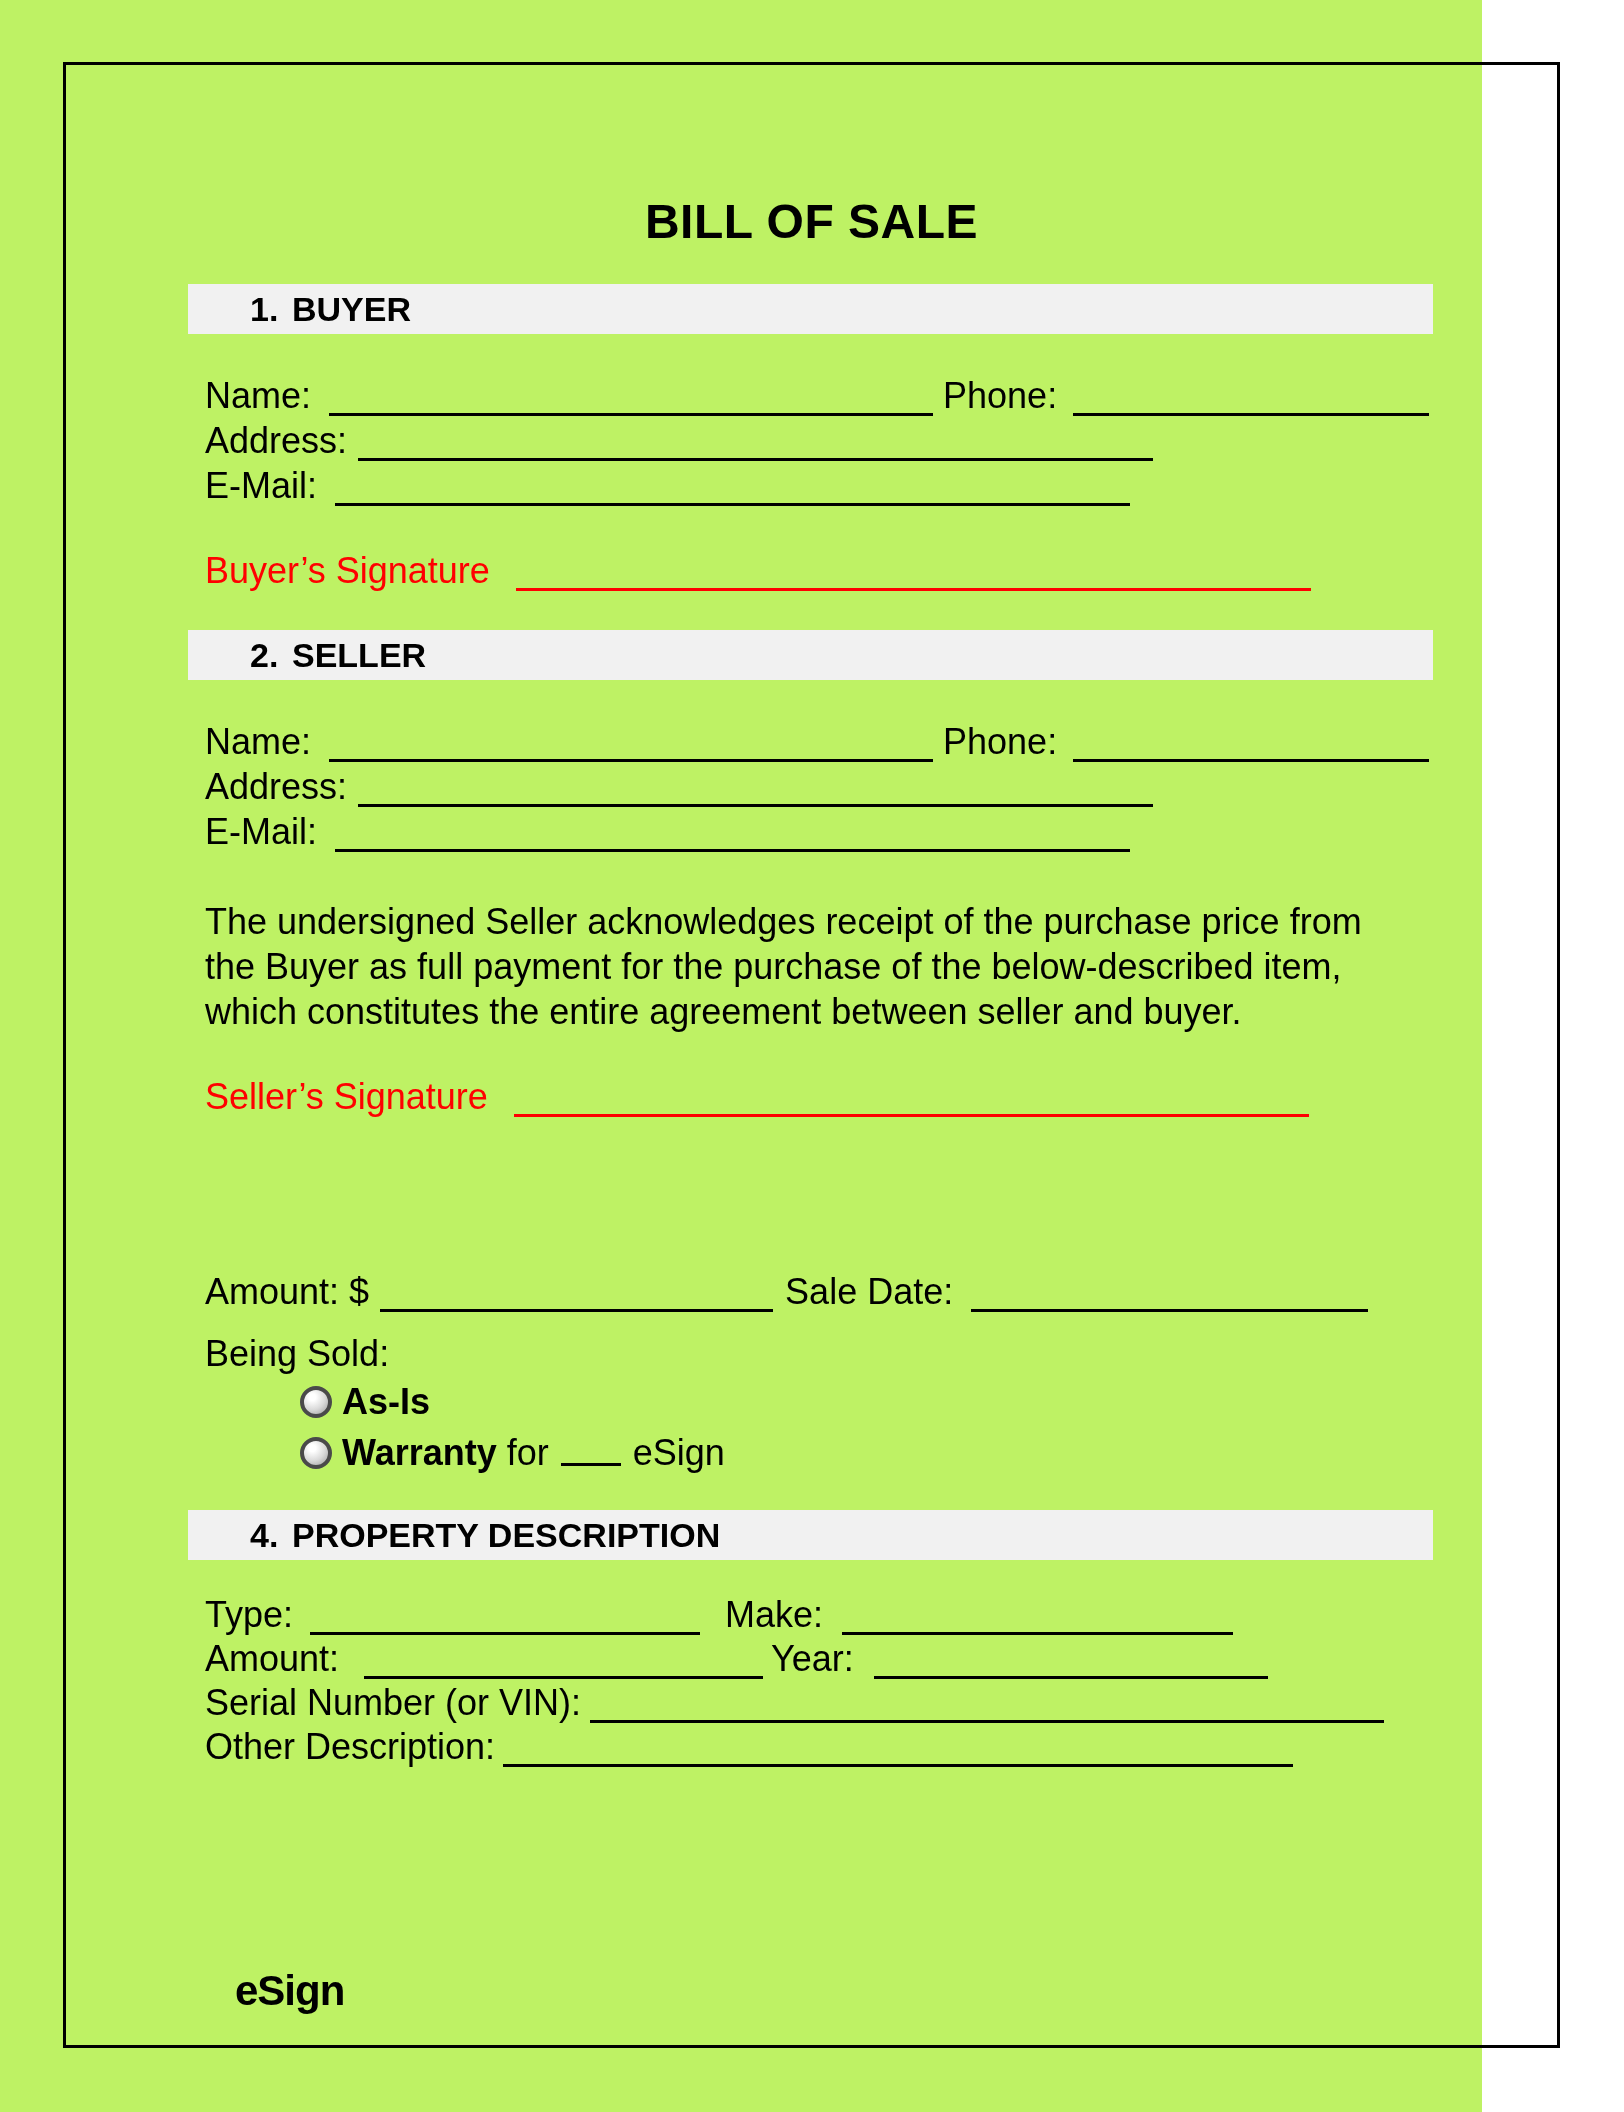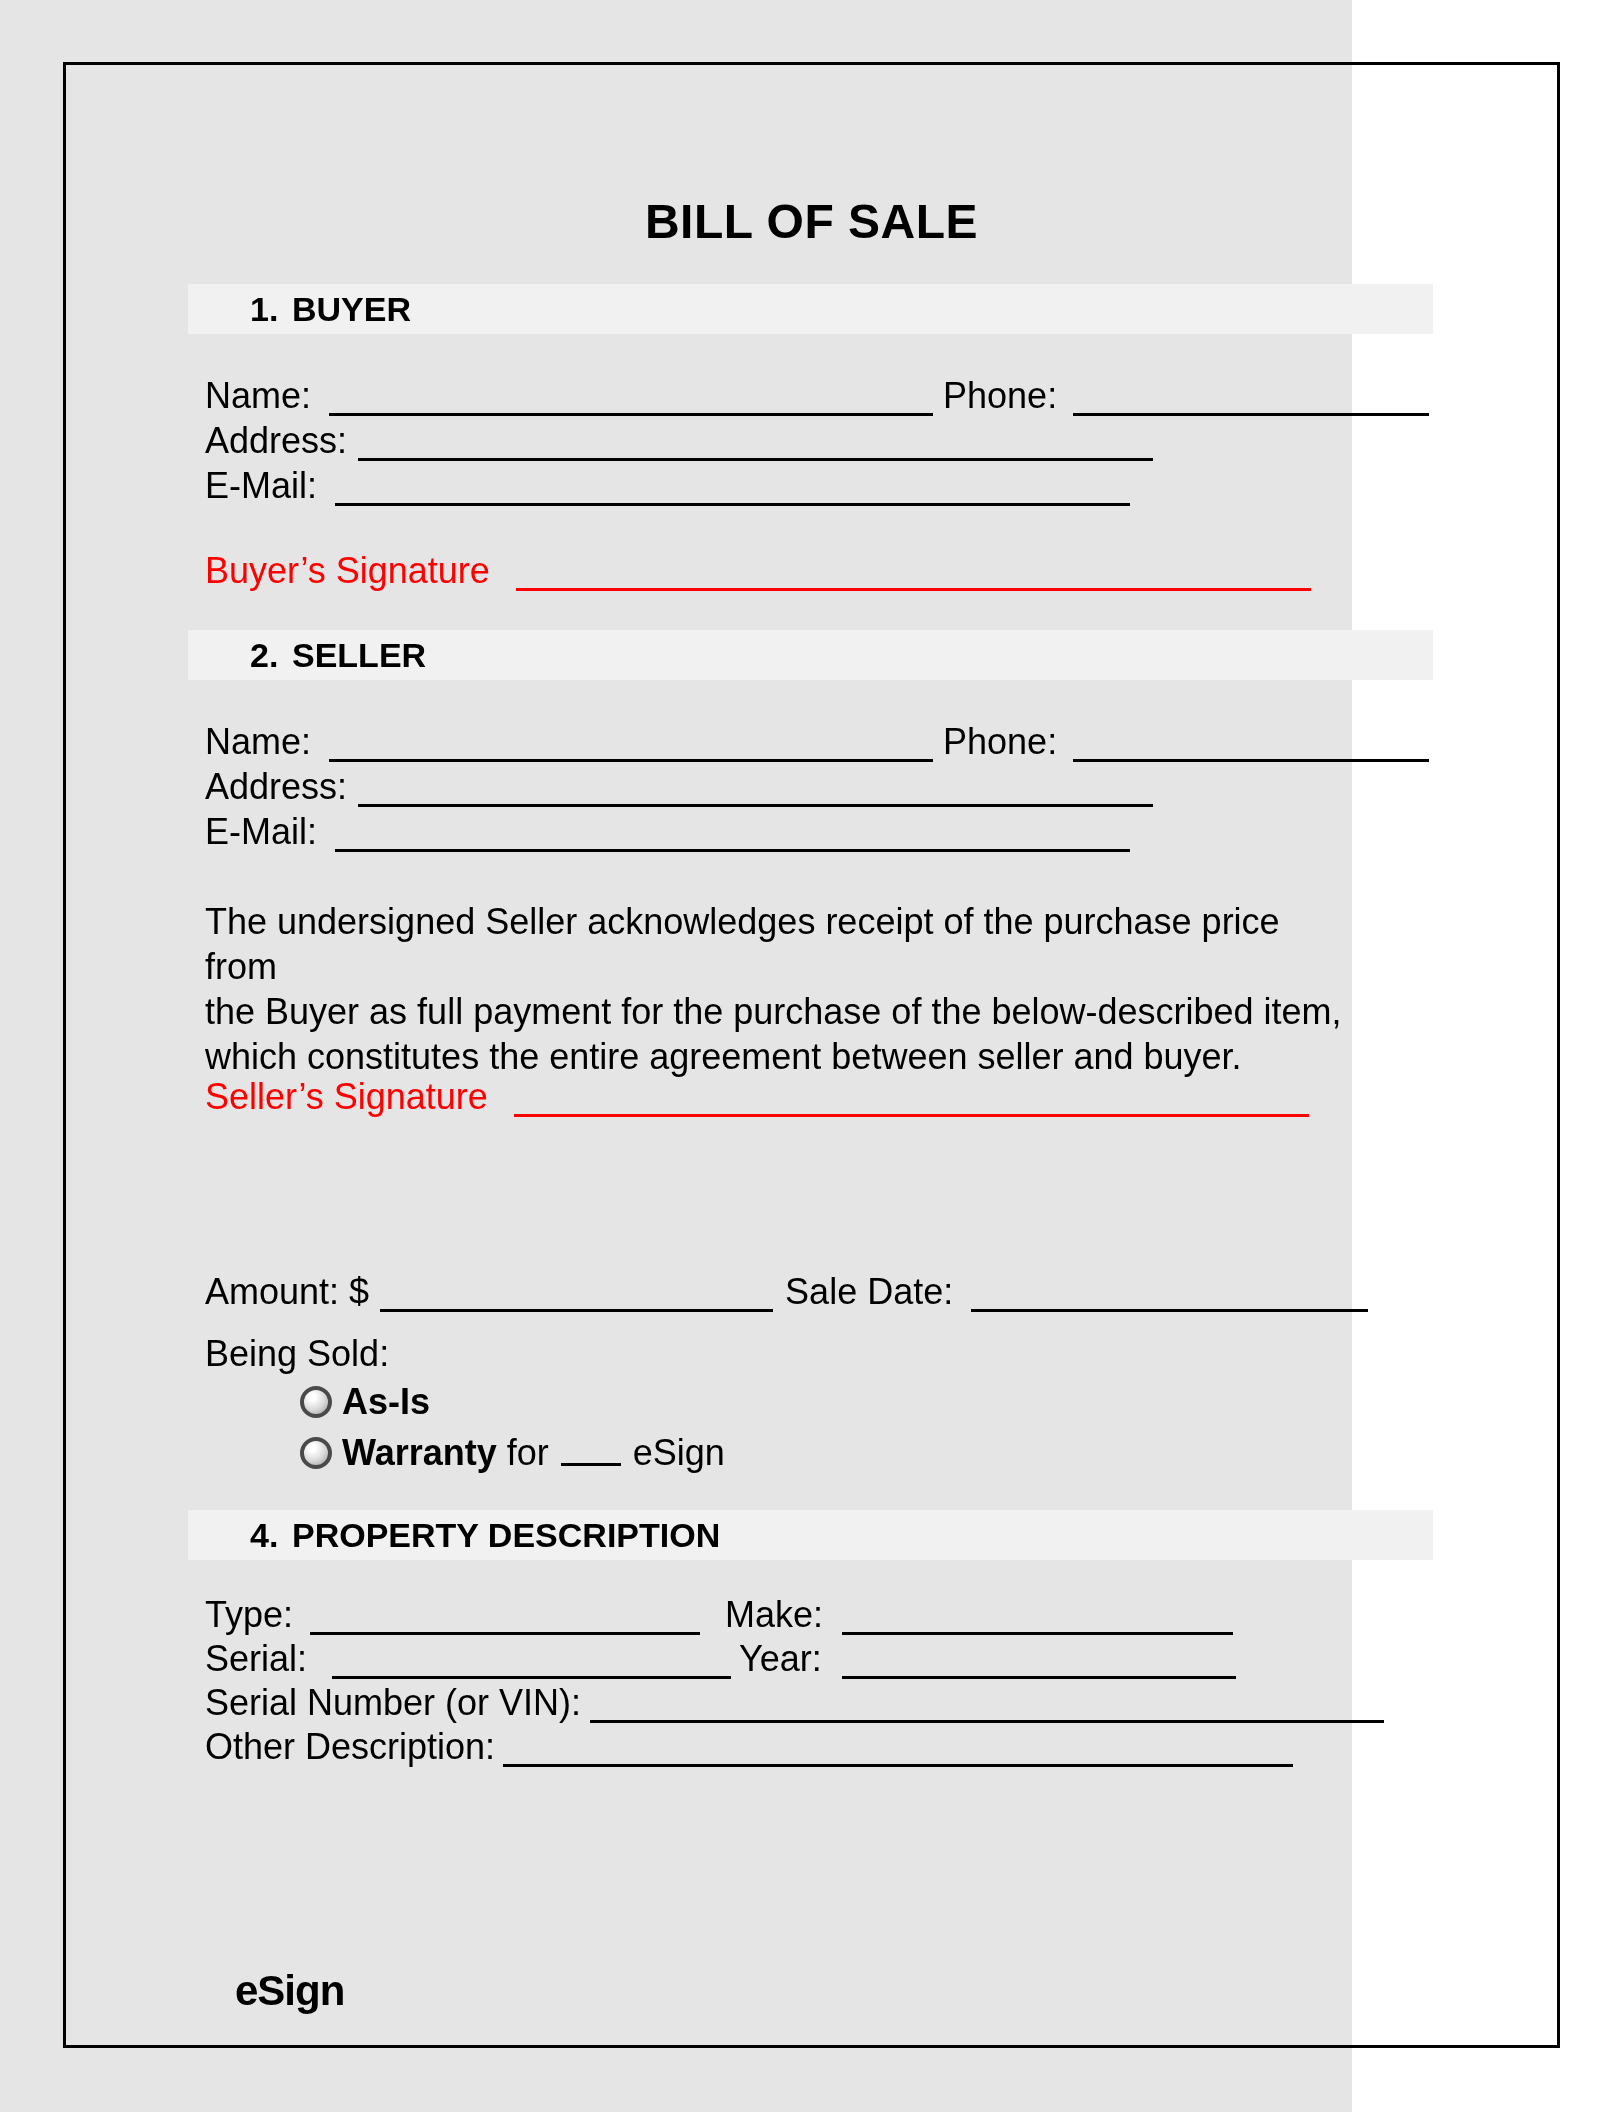--- a/index.html
+++ b/index.html
@@ -1,16 +1,16 @@
 <!DOCTYPE html>
 <html><head>
 <meta charset="utf-8">
 <style>
   html,body{margin:0;padding:0;background:#ffffff;}
-  .page{position:relative;width:1352px;height:2112px;background:#e5e5e5;
+  .page{position:relative;width:1482px;height:2112px;background:#bef264;
         font-family:"Liberation Sans","DejaVu Sans",sans-serif;color:#000;}
   .frame{position:absolute;left:63px;top:62px;width:1497px;height:1986px;
          border:3px solid #000;box-sizing:border-box;}
   .title{position:absolute;left:63px;width:1497px;top:196px;text-align:center;
          font-size:48px;font-weight:bold;line-height:52px;letter-spacing:0.5px;}
   .band{position:absolute;left:188px;width:1245px;height:50px;background:#f1f1f1;
         font-size:34px;font-weight:bold;line-height:50px;padding-left:62px;
         box-sizing:border-box;}
   .band .num{display:inline-block;width:42px;}
   .row{position:absolute;left:205px;font-size:36px;line-height:45px;white-space:nowrap;}
@@ -102,21 +102,21 @@
   </div>
 
   <div class="band" style="top:1510px;">
     <span class="num">4.</span><span>PROPERTY DESCRIPTION</span>
   </div>
 
   <div class="row" style="top:1592px;">
     <span>Type:</span><span class="ul m17" style="width:390px;"></span><span class="m14">Make:</span><span class="ul m19" style="width:391px;"></span>
   </div>
   <div class="row" style="top:1636px;">
-    <span>Serial:</span><span class="ul m14" style="width:399px;"></span><span class="m8">Year:</span><span class="ul m20" style="width:394px;"></span>
+    <span>Amount:</span><span class="ul m14" style="width:399px;"></span><span class="m8">Year:</span><span class="ul m20" style="width:394px;"></span>
   </div>
   <div class="row" style="top:1680px;">
     <span>Serial Number (or VIN):</span><span class="ul m9" style="width:794px;"></span>
   </div>
   <div class="row" style="top:1724px;">
     <span>Other Description:</span><span class="ul m8" style="width:790px;"></span>
   </div>
 
   <div class="esign">eSign</div>
 </div>

